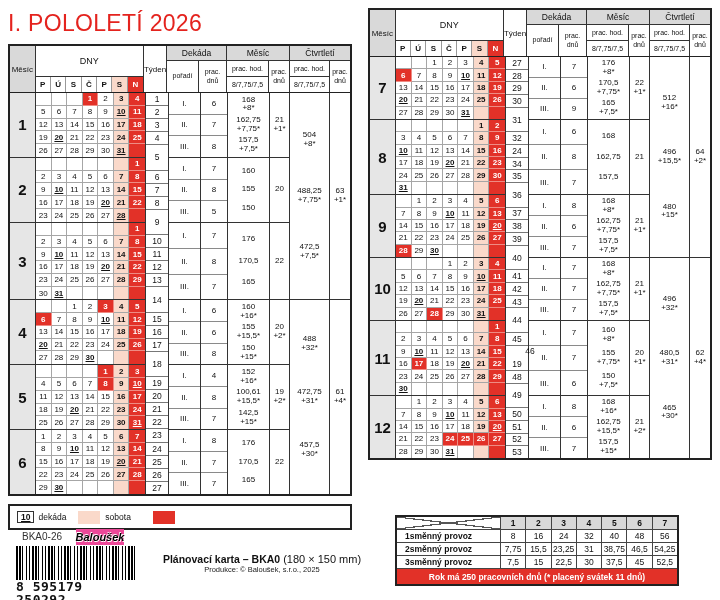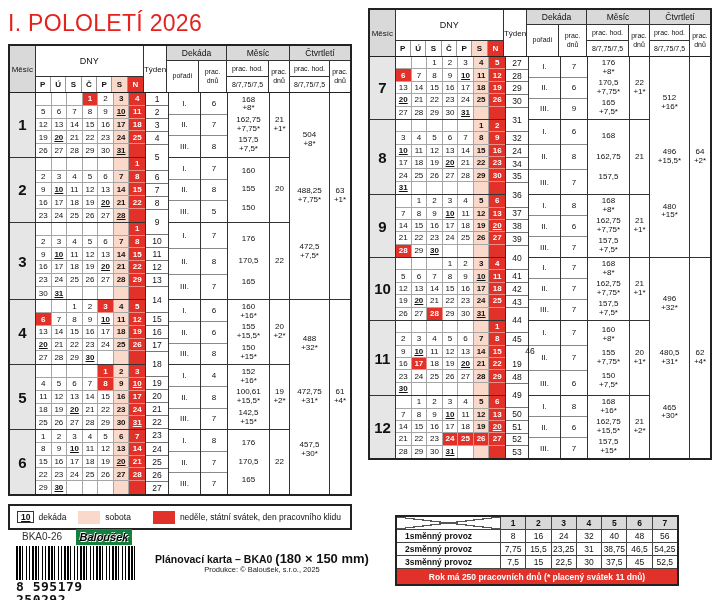--- a/index.html
+++ b/index.html
@@ -72,29 +72,29 @@
   .leg-label{margin-right:0;}
   .swatch{width:22px;height:13px;margin-right:5px;}
   .swatch.pink{background:#fad9ca;}
   .swatch.red{background:#e23128;}
   .leg-item{display:flex;align-items:center;}
   .leg-item.g2{margin-left:12px;}
   .leg-item.g3{margin-left:22px;}
 
   
   .code{position:absolute;left:22px;top:531px;font-size:10px;color:#333;}
-  .logo{position:absolute;left:76px;top:529px;width:56px;height:16px;background:#15803d;color:#000;display:flex;align-items:center;justify-content:center;font-weight:bold;font-style:italic;font-size:11px;text-shadow:.6px .6px 0 #fff,-.6px -.6px 0 #fff;}
+  .logo{position:absolute;left:76px;top:529px;width:48px;height:16px;background:#ec4899;color:#000;display:flex;align-items:center;justify-content:center;font-weight:bold;font-style:italic;font-size:11px;text-shadow:.6px .6px 0 #fff,-.6px -.6px 0 #fff;}
   .barcode{position:absolute;left:16px;top:546px;width:120px;height:48px;}
   .bars{height:34px;background:repeating-linear-gradient(90deg,#000 0 2px,#fff 2px 3px,#000 3px 5px,#fff 5px 6px,#000 6px 7px,#fff 7px 10px,#000 10px 11px,#fff 11px 13px,#000 13px 14px,#fff 14px 16px);}
   .bdigits{font-family:"DejaVu Sans Mono",monospace;font-weight:bold;font-size:13px;letter-spacing:.5px;line-height:13px;background:#fff;}
 
   
   .fcenter{position:absolute;left:148px;top:553px;width:228px;text-align:center;}
   .fc1{font-size:10.5px;font-weight:bold;line-height:12px;}
-  .fc1 .fc1s{font-weight:bold;font-size:13px;}
+  .fc1 .fc1s{font-weight:normal;font-size:11px;}
   .fc2,.fc3{font-size:7.5px;line-height:10px;color:#222;}
 
   
   .shift{position:absolute;left:395px;top:515px;width:284px;border:2px solid #222;box-sizing:border-box;background:#fff;}
   .srow{display:flex;height:13px;border-bottom:1px solid #444;box-sizing:border-box;}
   .scell{display:flex;align-items:center;justify-content:center;border-right:1px solid #444;box-sizing:border-box;flex:1;font-size:8.5px;min-width:0;}
   .scell:last-child{border-right:none;}
   .slabel{width:104px;flex:none;justify-content:flex-start;padding-left:8px;font-weight:bold;}
   .shead .scell{background:#d9d9d9;font-weight:bold;}
   .shead .scross{background:
@@ -1226,21 +1226,20 @@
     <span class="leg-item">
       <span class="leg-num">10</span>
       <span class="leg-label">dekáda</span>
     </span>
     <span class="leg-item g2">
       <span class="swatch pink"></span>
       <span class="leg-label">sobota</span>
     </span>
     <span class="leg-item g3">
       <span class="swatch red"></span>
-      <span class="leg-label">neděle, státní svátek, den pracovního klidu</span>
     </span>
   </div>
 
   <div class="code">BKA0-26</div>
   <div class="logo">Baloušek</div>
   <div class="barcode">
     <div class="bars"></div>
     <div class="bdigits">8 595179 250292</div>
   </div>
 

